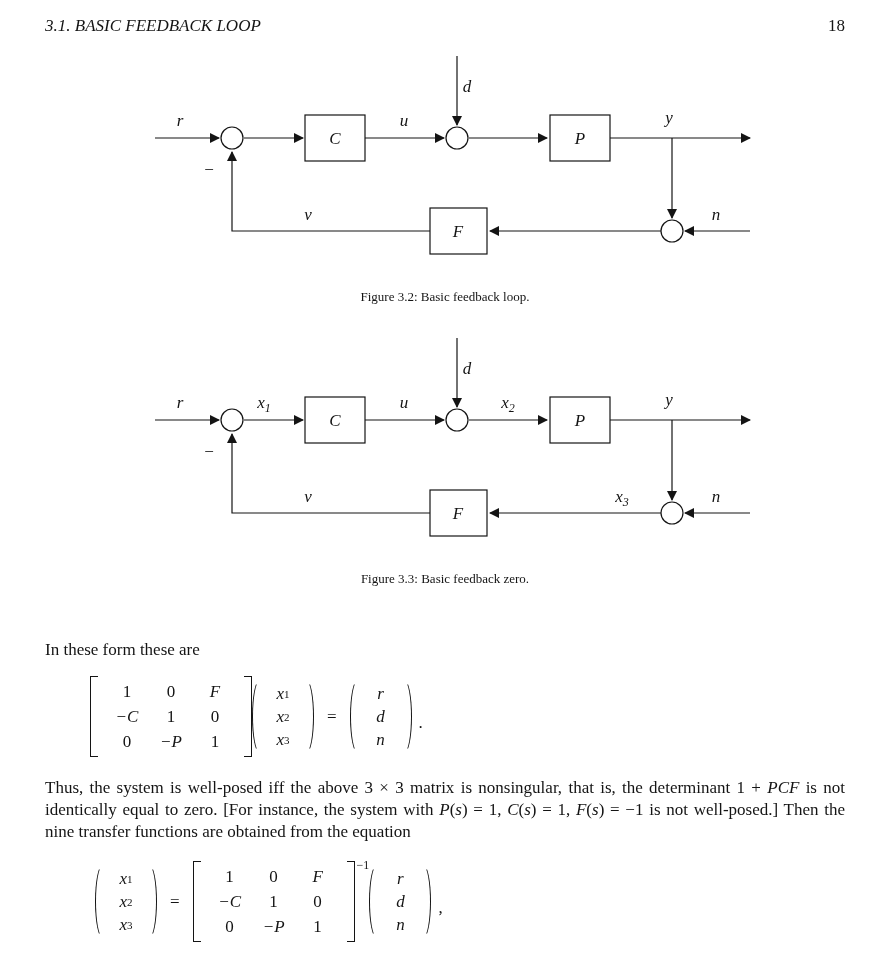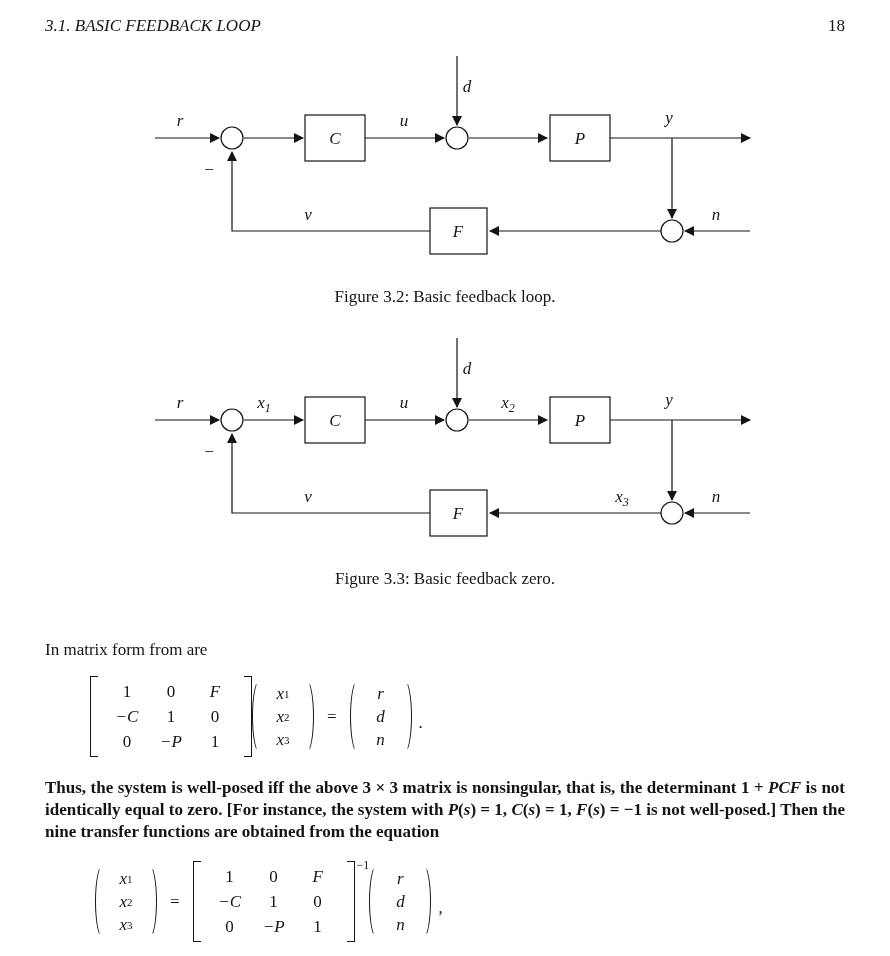--- a/index.html
+++ b/index.html
@@ -9,25 +9,25 @@
     position:relative; overflow:hidden;
   }
   .header {
     display:flex; justify-content:space-between; align-items:baseline;
     padding:16px 45px 0 45px; font-size:17px;text-align:center;
   }
   .header-left { font-style:italic; }
   .diagram { display:block; }
   .fig1 { margin-top:12px; }
   .fig2 { margin-top:22px; }
-  .caption { text-align:center; line-height:22px; padding-top:3px; font-size:17px; }
+  .caption { text-align:center; line-height:22px; padding-top:3px; font-size:13px; }
   .dtext { font-family:"Liberation Serif", serif; font-style:italic; font-size:17px; fill:#141414; }
   .text-block { padding:0 45px; margin-top:48px; }
   .intro { line-height:24px; }
-  .paragraph { line-height:22px; text-align:justify; margin-top:20px;font-weight:bold; }
+  .paragraph { line-height:22px; text-align:justify; margin-top:20px; }
   .equation { display:flex; align-items:center; }
   .eq1 { margin:14px 0 0 45px; }
   .eq2 { margin:18px 0 0 50px; }
   .group { display:flex; align-items:center; }
   .sqbr { width:7px; align-self:stretch; border:1.6px solid #141414; }
   .sqbr.left  { border-right:none; margin-right:5px; }
   .sqbr.right { border-left:none;  margin-left:5px; }
   .paren { width:13px; align-self:stretch; border:1.6px solid transparent; border-radius:50%; }
   .paren.left  { border-left-color:#141414;  margin-right:2px; }
   .paren.right { border-right-color:#141414; margin-left:2px; }
@@ -132,21 +132,21 @@
     <text x="669" y="75">y</text>
     <text x="716" y="172">n</text>
     <text x="622" y="172"><tspan>x</tspan><tspan font-size="12" dy="4">3</tspan></text>
     <text x="458" y="189">F</text>
     <text x="308" y="172">v</text>
   </g>
 </svg>
 <div class="caption">Figure 3.3: Basic feedback zero.</div>
 
 <div class="text-block">
-  <div class="intro">In matrix form from are</div>
+  <div class="intro">In these form these are</div>
 
   <div class="equation eq1">
     <div class="group">
       <span class="sqbr left"></span>
       <div class="matrix">
         <span class="m-cell">1</span>
         <span class="m-cell">0</span>
         <span class="m-cell it">F</span>
         <span class="m-cell it">−C</span>
         <span class="m-cell">1</span>

